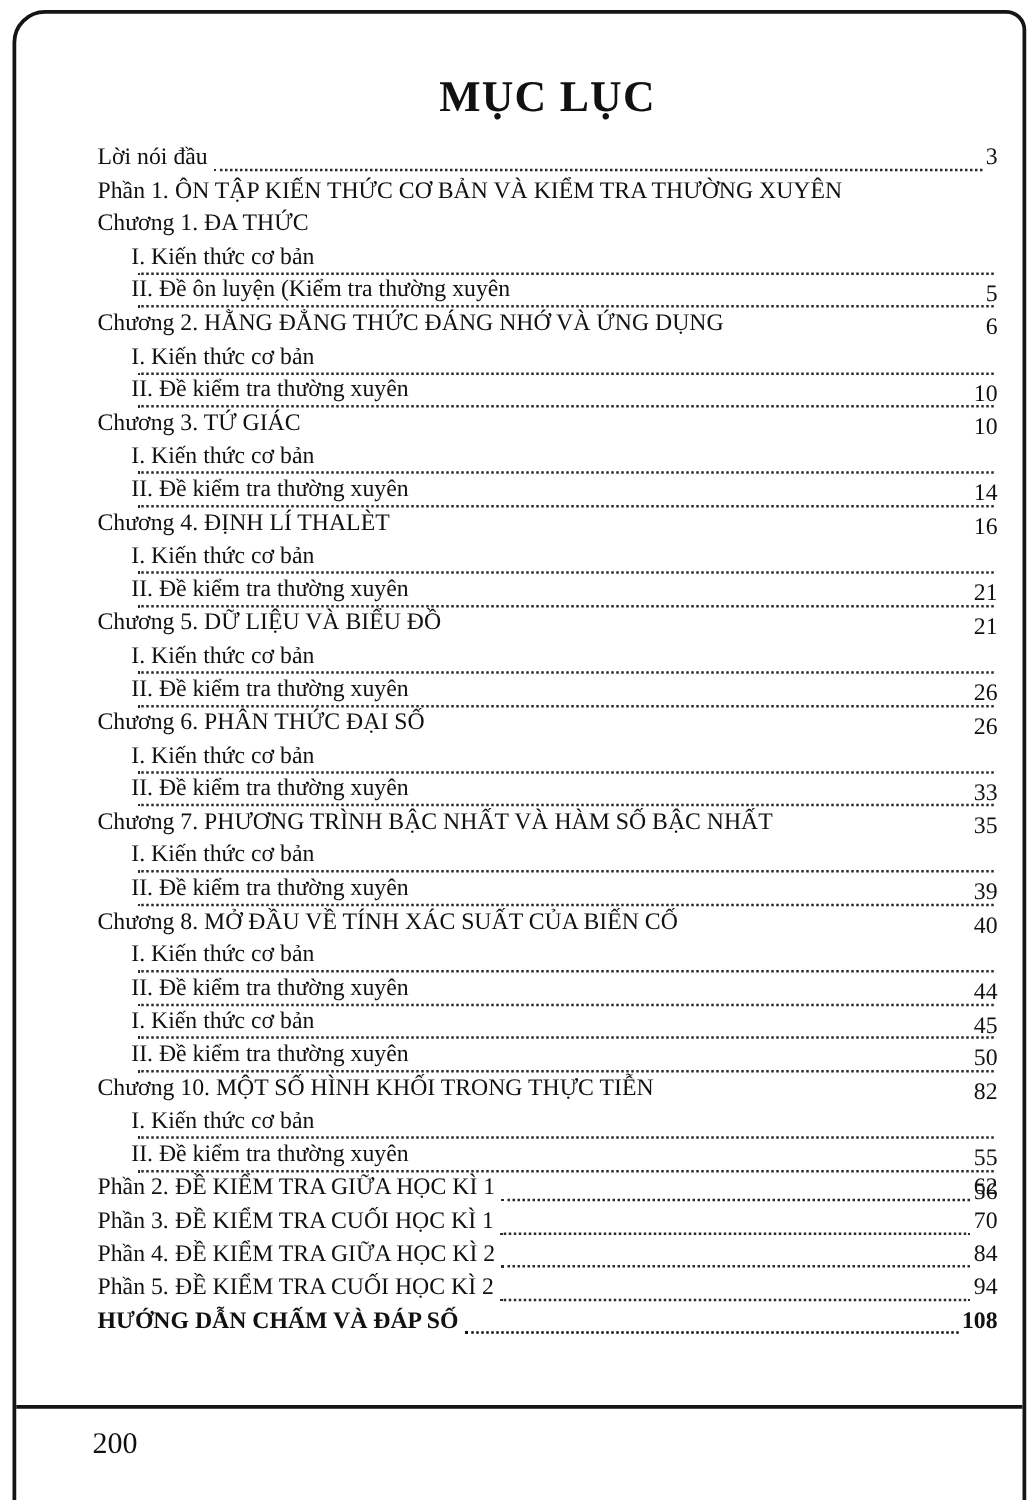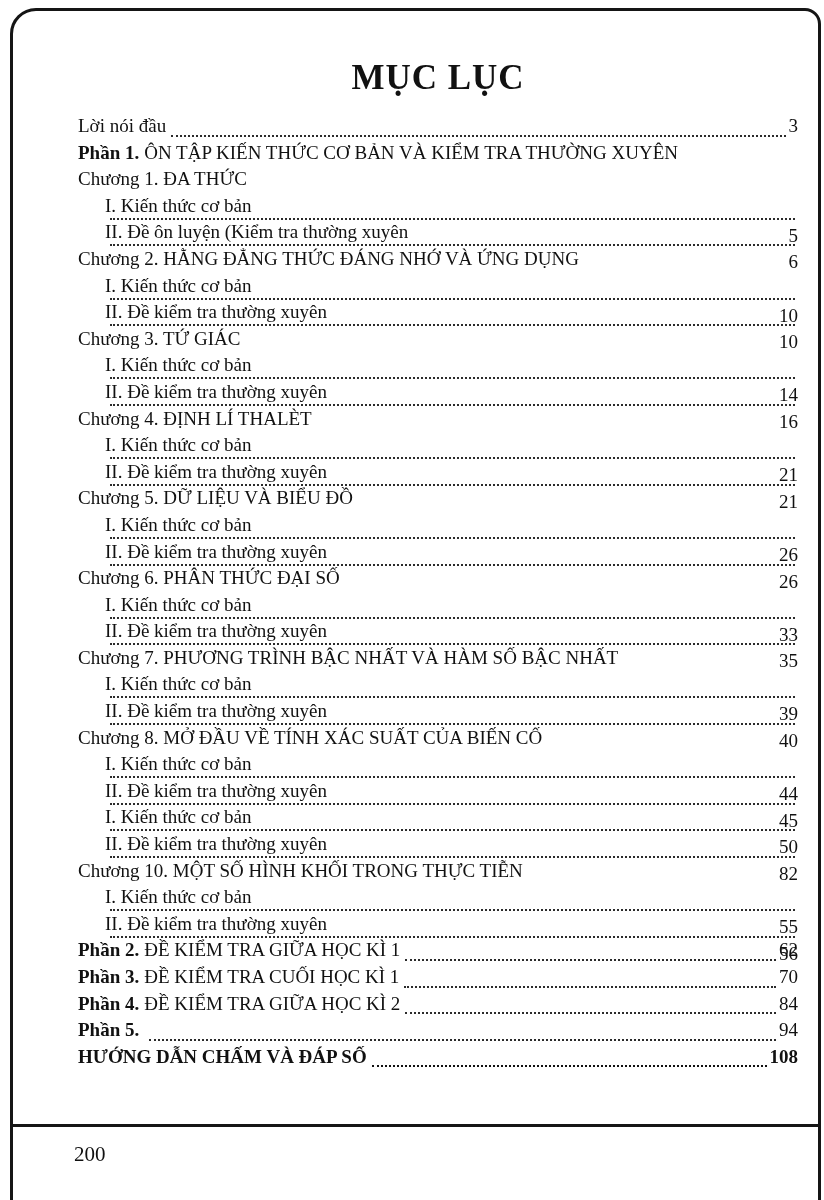--- a/index.html
+++ b/index.html
@@ -53,21 +53,21 @@
     width: 100%;
   }
   .row {
     display: flex;
     height: 26.6px;
     font-size: 19px;
     line-height: 24px;
     white-space: nowrap;
   }
   .row .prefix {
-    font-weight: bold;
+    font-weight: normal;
     margin-right: 5px;
   }
   .row .label {
     flex: 0 0 auto;
   }
   .row .dots {
     flex: 1 1 auto;
     border-bottom: 2px dotted #2b2b2b;
     margin: 0 3px 4px 5px;
     min-width: 12px;
@@ -83,21 +83,21 @@
   .row.final {
     font-weight: bold;
   }
   .row.final .dots {
     border-bottom: 2.6px dotted #111;
   }
   .footer-page {
     position: absolute;
     left: 74px;
     top: 1142px;
-    font-size: 21px;
+    font-size: 24px;
   }
 </style>
 </head>
 <body>
 
 <div class="page">
   <div class="frame"></div>
 
   <div class="content">
     <div class="title">MỤC LỤC</div>
@@ -251,20 +251,21 @@
           <span class="page-num">70</span>
         </div>
         <div class="row">
           <span class="prefix">Phần 4.</span>
           <span class="label">ĐỀ KIỂM TRA GIỮA HỌC KÌ 2</span>
           <span class="dots"></span>
           <span class="page-num">84</span>
         </div>
         <div class="row">
           <span class="prefix">Phần 5.</span>
+          <span class="label">ĐỀ KIỂM TRA CUỐI HỌC KÌ 2</span>
           <span class="dots"></span>
           <span class="page-num">94</span>
         </div>
         <div class="row final">
           <span class="label">HƯỚNG DẪN CHẤM VÀ ĐÁP SỐ</span>
           <span class="dots"></span>
           <span class="page-num">108</span>
         </div>
       </div>
   </div>

